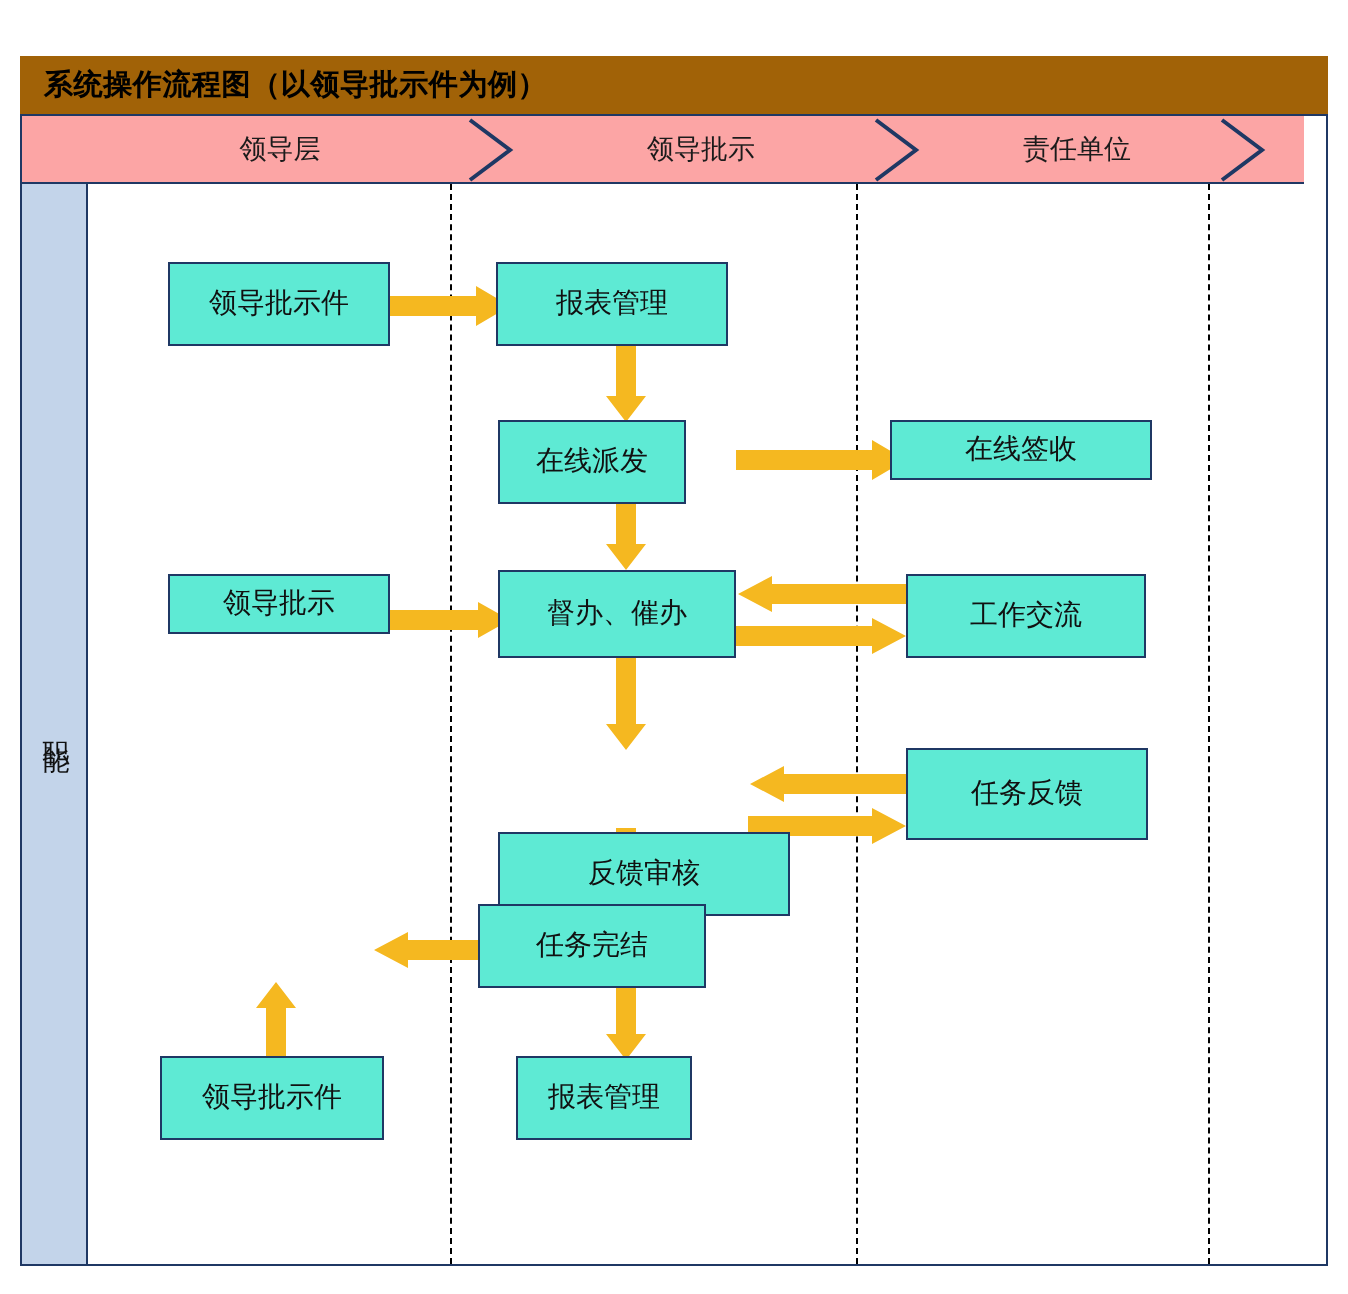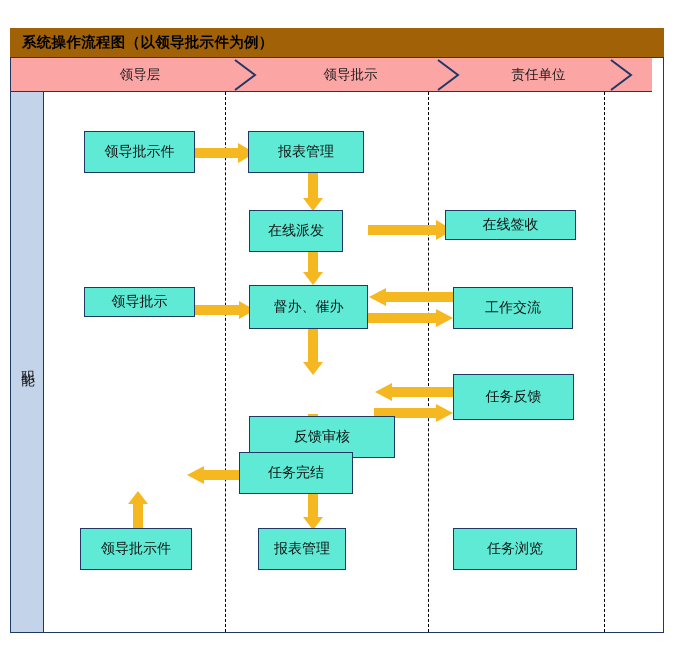--- a/index.html
+++ b/index.html
@@ -258,15 +258,14 @@
 
   <div class="node" style="left:453px; top:374px; width:121px; height:46px;">任务反馈</div>
 
 
   <div class="node" style="left:239px; top:452px; width:114px; height:42px;">任务完结</div>
 
   <div class="node" style="left:80px; top:528px; width:112px; height:42px;">领导批示件</div>
 
   <div class="node" style="left:258px; top:528px; width:88px; height:42px;">报表管理</div>
 
-  <div class="node" style="left:453px; top:528px; width:124px; height:42px;">任务浏览</div>
 
 </div>
 
 </body></html>

